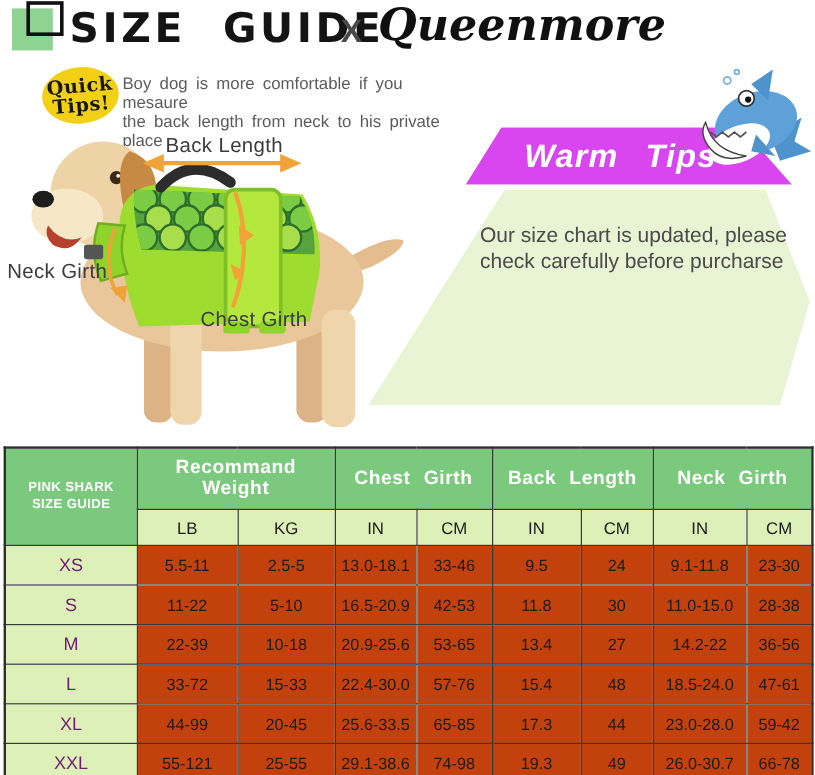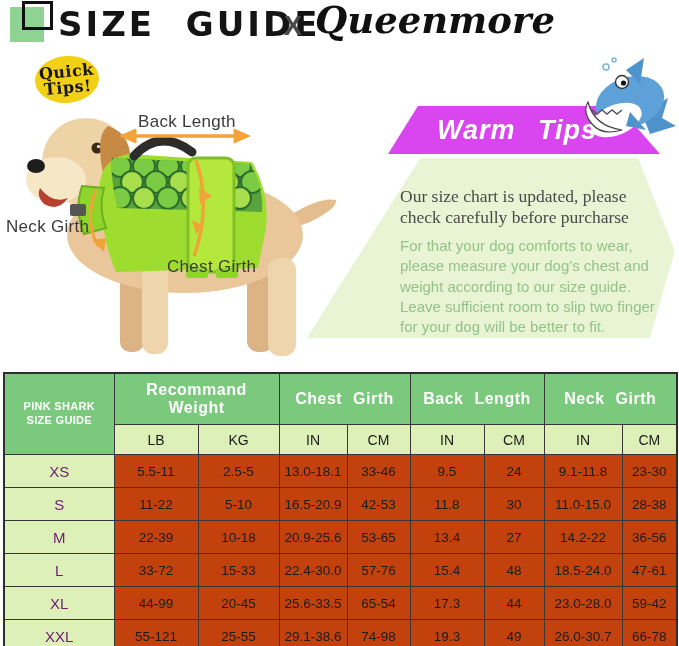--- a/index.html
+++ b/index.html
@@ -33,21 +33,21 @@
 
   
   .warm-region{position:absolute;left:300px;top:60px;width:379px;height:285px;}
   .warm-panel{position:absolute;left:0;top:0;width:379px;height:285px;background:#e8f4d3;
               clip-path:polygon(31.7% 34.5%,89.2% 34.5%,98.9% 67%,92.3% 97.5%,1.8% 97.5%);}
   .warm-banner{position:absolute;left:88px;top:46px;width:272px;height:48px;background:#d946ef;
                clip-path:polygon(11% 0,84.5% 0,100% 100%,0% 100%);
                display:flex;align-items:center;justify-content:center;}
   .warm-banner span{color:#fff;font-weight:bold;font-style:italic;font-size:27px;
                     letter-spacing:1px;word-spacing:14px;padding-right:14px;}
-  .warm-p1{position:absolute;left:100px;top:126px;width:262px;font-size:17.5px;color:#4a4a4a;line-height:1.2;font-family:Liberation Serif, serif;}
+  .warm-p1{position:absolute;left:100px;top:126px;width:262px;font-size:17.5px;color:#4a4a4a;line-height:1.2;}
   .warm-p2{position:absolute;left:100px;top:176px;width:268px;font-size:15px;color:#95c28b;line-height:1.35;}
   .shark{position:absolute;left:268px;top:-6px;}
 
   
   .size-table{position:absolute;left:3px;top:372px;border-collapse:collapse;table-layout:fixed;
               width:673px;border:2px solid #2e2e2e;}
   .size-table td,.size-table th{border:1.5px solid #383838;text-align:center;vertical-align:middle;
               padding:0;overflow:hidden;}
   .th-green{background:#7bc97c;color:#fff;font-weight:bold;font-size:16px;letter-spacing:.5px;word-spacing:6px;height:50px;}
   .corner{background:#7bc97c;color:#fff;font-weight:bold;font-size:11px;line-height:1.25;letter-spacing:.3px;}
@@ -64,28 +64,31 @@
   <div class="logo-green"></div>
   <div class="logo-outline"></div>
   <div class="main-title">SIZE GUIDE</div>
   <div class="collab-x">X</div>
   <div class="brand">Queenmore</div>
 
   <div class="qt-badge">
     <span>Quick</span>
     <span>Tips!</span>
   </div>
+  <div class="qt-text">
+    <span>Boy dog is more comfortable if you mesaure</span>
+    <span>the back length from neck to his private place</span>
+  </div>
 
   <div class="warm-region">
     <div class="warm-panel"></div>
     <div class="warm-banner">
       <span>Warm Tips</span>
     </div>
     <div class="warm-p1">Our size chart is updated, please check carefully before purcharse</div>
-    <div class="warm-p2">For that your dog comforts to wear, please measure your dog's chest and weight according to our size guide. Leave sufficient room to slip two finger for your dog will be better to fit.</div>
 
     <svg class="shark" width="112" height="112" viewBox="0 0 112 112">
       <circle cx="38" cy="13" r="3" fill="none" stroke="#7ab3dd" stroke-width="1.5"></circle>
       <circle cx="46" cy="6" r="2" fill="none" stroke="#7ab3dd" stroke-width="1.5"></circle>
       <path d="M74,60 L100,44 L94,64 L108,72 L82,80 Z" fill="#4f93cc"></path>
       <g transform="rotate(-18 62 48)">
         <ellipse cx="62" cy="48" rx="35" ry="25" fill="#5ea0d8"></ellipse>
       </g>
       <path d="M58,16 L76,4 L72,30 Z" fill="#4f93cc"></path>
       <g transform="rotate(-22 48 66)">
@@ -256,21 +259,21 @@
       <td class="td-val">15.4</td>
       <td class="td-val">48</td>
       <td class="td-val">18.5-24.0</td>
       <td class="td-val">47-61</td>
     </tr>
     <tr>
       <td class="td-size">XL</td>
       <td class="td-val">44-99</td>
       <td class="td-val">20-45</td>
       <td class="td-val">25.6-33.5</td>
-      <td class="td-val">65-54</td>
+      <td class="td-val">65-85</td>
       <td class="td-val">17.3</td>
       <td class="td-val">44</td>
       <td class="td-val">23.0-28.0</td>
       <td class="td-val">59-42</td>
     </tr>
     <tr>
       <td class="td-size">XXL</td>
       <td class="td-val">55-121</td>
       <td class="td-val">25-55</td>
       <td class="td-val">29.1-38.6</td>

